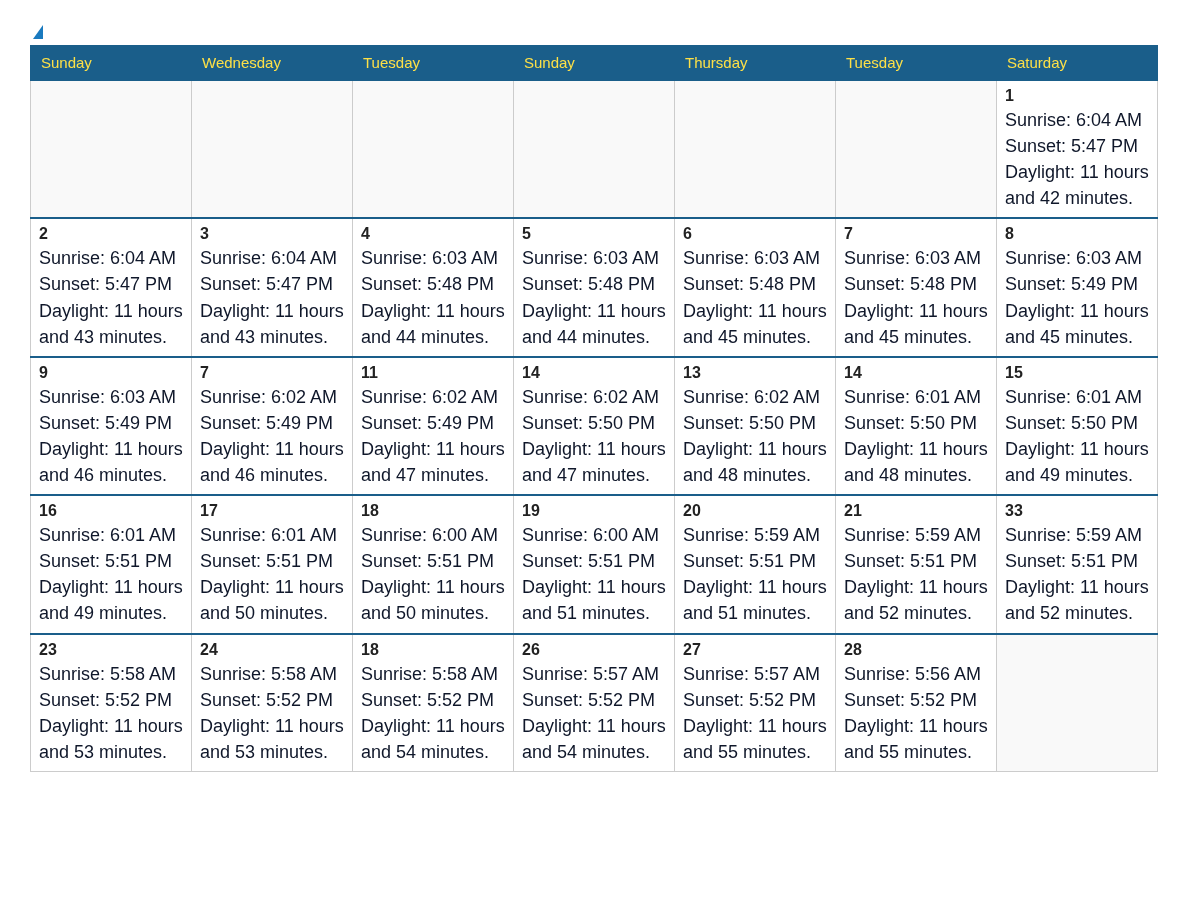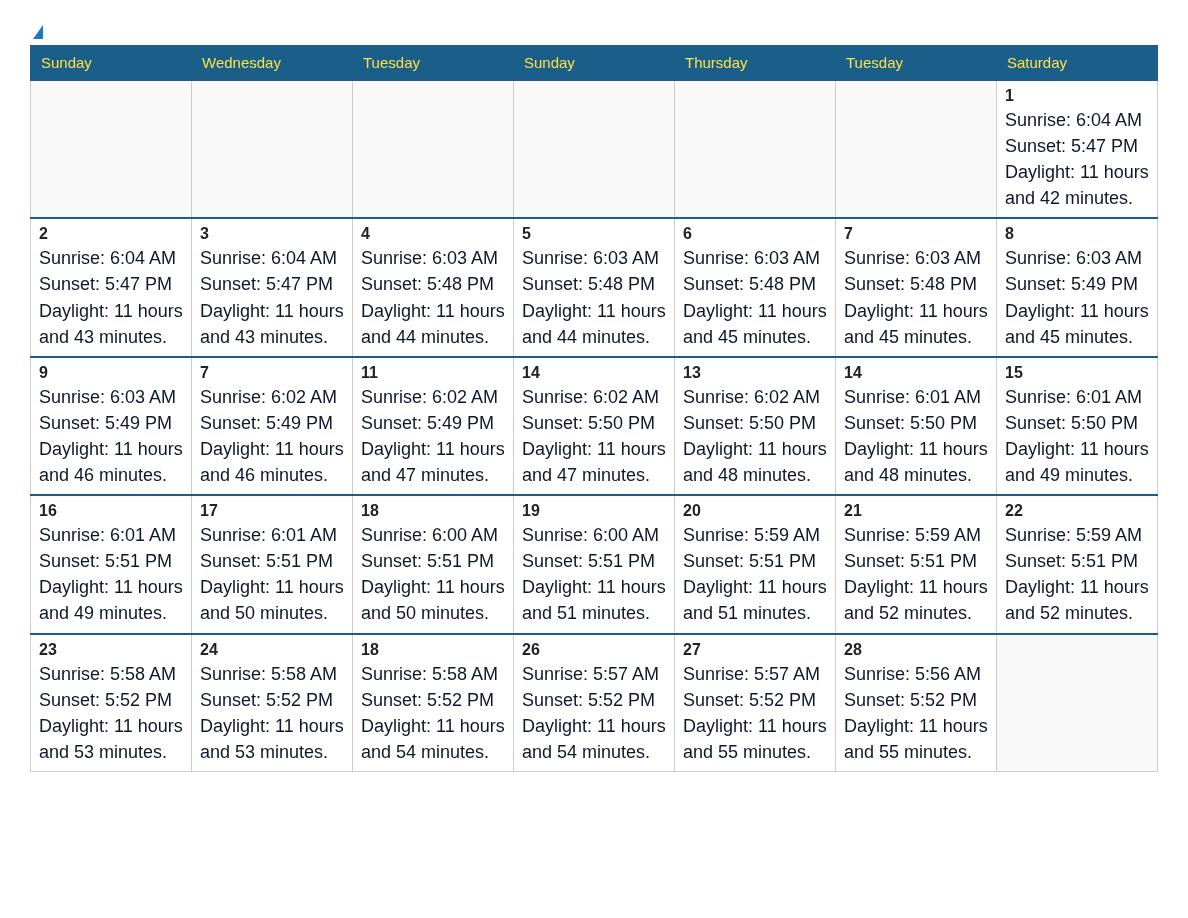--- a/index.html
+++ b/index.html
@@ -224,21 +224,21 @@
         </td>
         <td>
           <div class="day-number">20</div>
           <div class="day-info">Sunrise: 5:59 AM<br>Sunset: 5:51 PM<br>Daylight: 11 hours<br>and 51 minutes.</div>
         </td>
         <td>
           <div class="day-number">21</div>
           <div class="day-info">Sunrise: 5:59 AM<br>Sunset: 5:51 PM<br>Daylight: 11 hours<br>and 52 minutes.</div>
         </td>
         <td>
-          <div class="day-number">22</div>
+          <div class="day-number">33</div>
           <div class="day-info">Sunrise: 5:59 AM<br>Sunset: 5:51 PM<br>Daylight: 11 hours<br>and 52 minutes.</div>
         </td>
       </tr>
       <tr>
         <td>
           <div class="day-number">23</div>
           <div class="day-info">Sunrise: 5:58 AM<br>Sunset: 5:52 PM<br>Daylight: 11 hours<br>and 53 minutes.</div>
         </td>
         <td>
           <div class="day-number">24</div>

